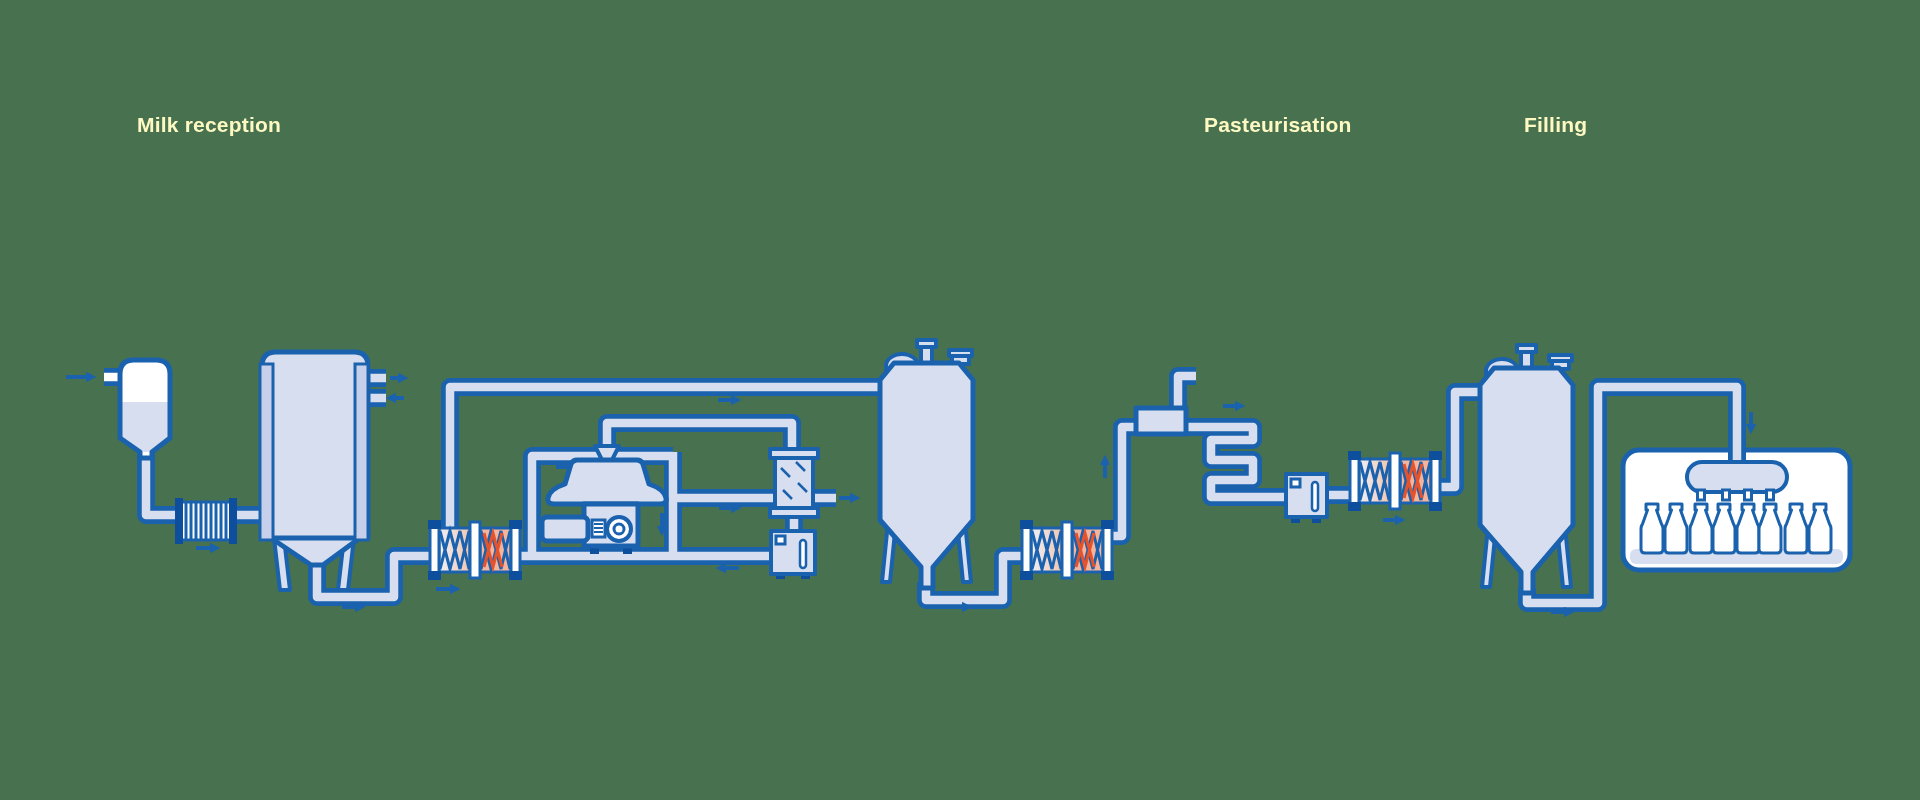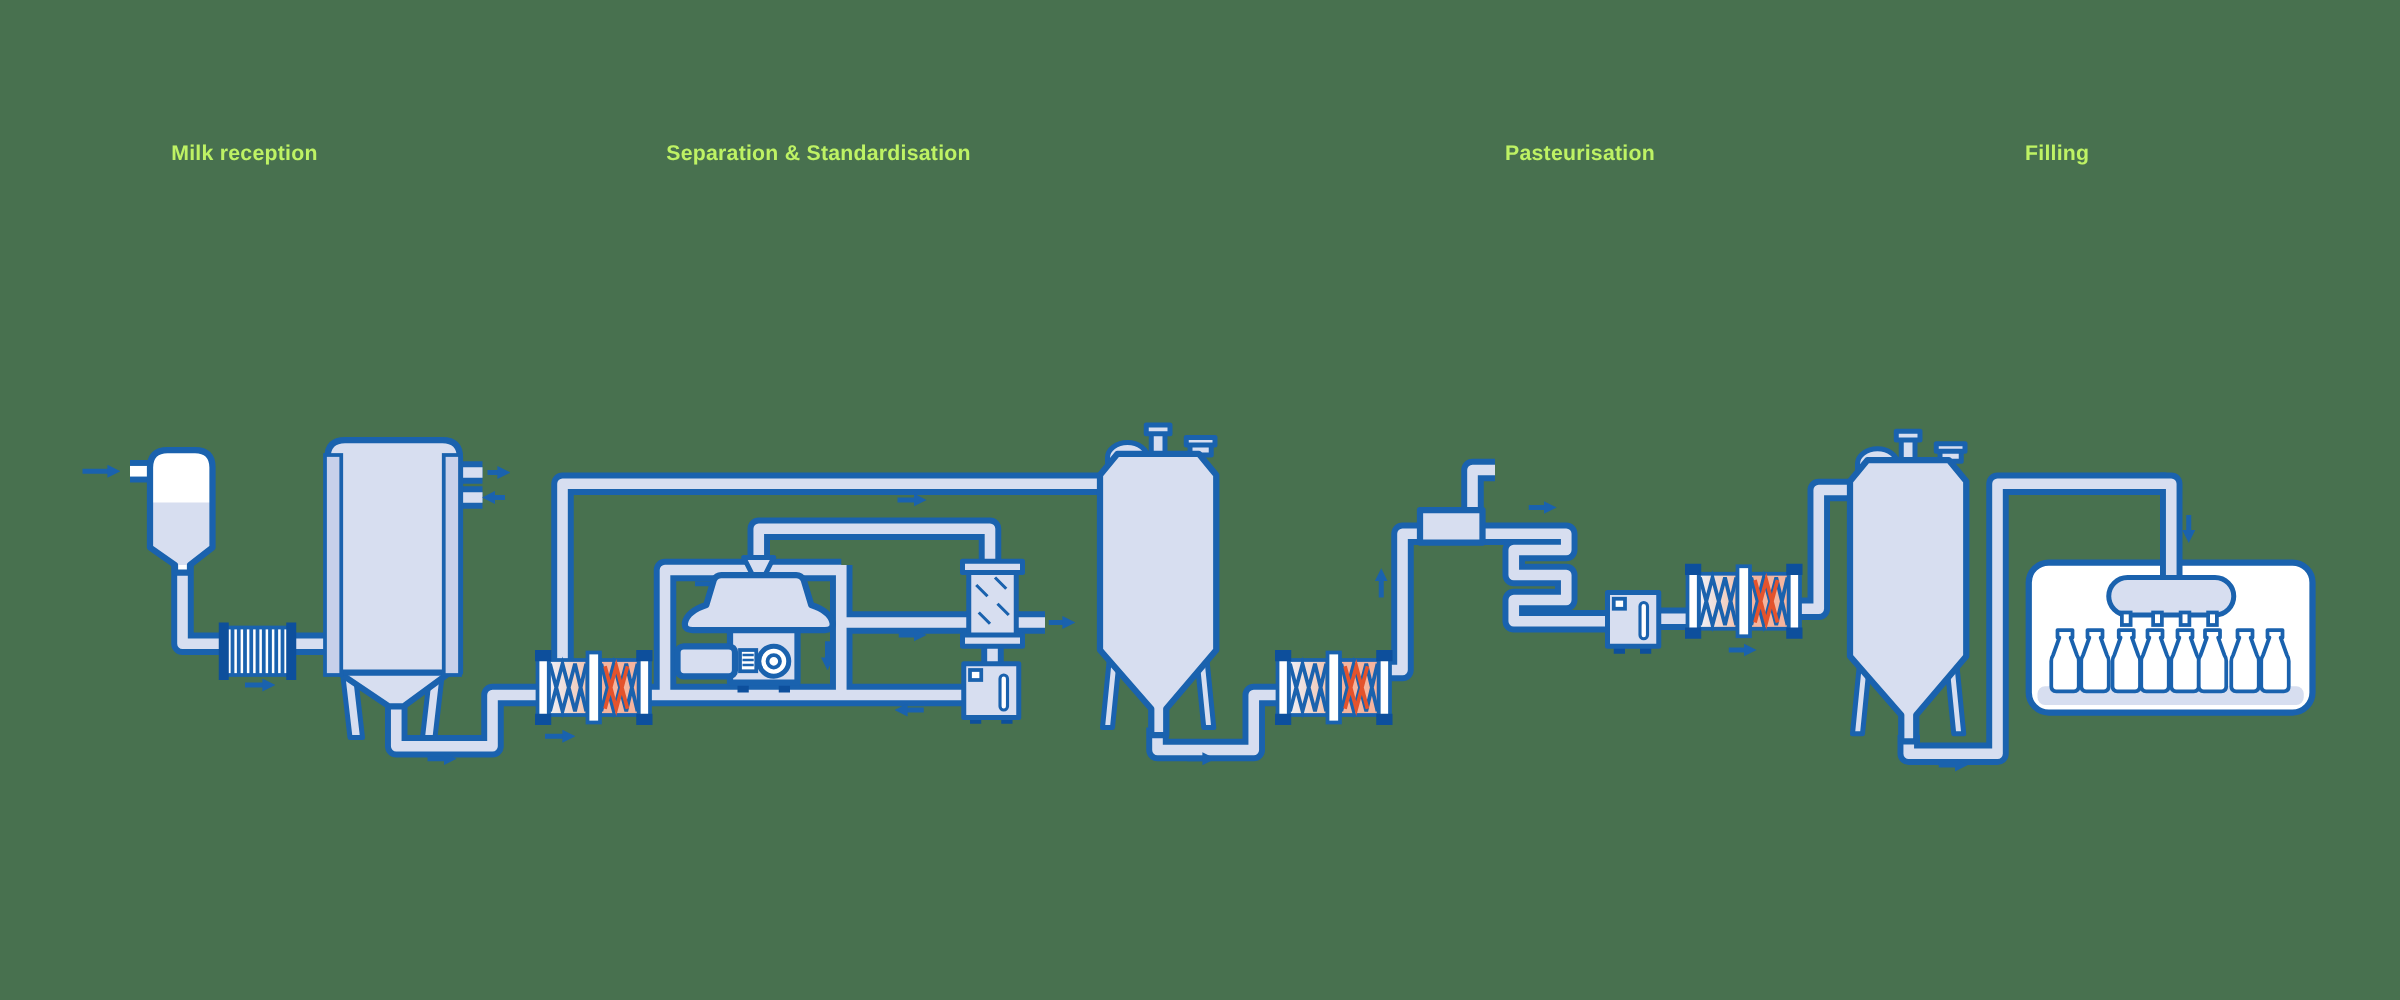--- a/index.html
+++ b/index.html
@@ -1,18 +1,18 @@
 <!DOCTYPE html>
 <html><head>
 <meta charset="utf-8">
 <style>
   html,body{margin:0;padding:0;}
   body{width:1920px;height:800px;overflow:hidden;background:#48714F;font-family:"Liberation Sans",sans-serif;}
   .stage-wrap{position:absolute;top:0;left:0;width:1920px;height:800px;}
-  .stage-label{position:absolute;top:113px;font-size:17px;font-weight:bold;color:#bef264;letter-spacing:.2px;white-space:nowrap;}
+  .stage-label{position:absolute;top:113px;font-size:21px;font-weight:bold;color:#fef9c3;letter-spacing:.2px;white-space:nowrap;}
   svg{position:absolute;top:0;left:0;}
   .po{fill:none;stroke:#1A62AE;stroke-width:18;stroke-linejoin:round;}
   .pi{fill:none;stroke:#D7DEF0;stroke-width:8.5;stroke-linejoin:round;}
   .pw{fill:none;stroke:#FFFFFF;stroke-width:8.5;stroke-linejoin:round;}
   .ar{stroke:#1A62AE;stroke-width:4;fill:none;marker-end:url(#ah);}
   .eq{fill:#D7DEF0;stroke:#1A62AE;stroke-width:5;stroke-linejoin:round;}
   .eq4{fill:#D7DEF0;stroke:#1A62AE;stroke-width:4;stroke-linejoin:round;}
   .wh{fill:#FFFFFF;stroke:#1A62AE;stroke-width:3;}
   .zb{fill:none;stroke:#1A62AE;stroke-width:3;}
   .zr{fill:none;stroke:#E4532C;stroke-width:3;}
@@ -184,16 +184,15 @@
       <path transform="translate(1724,504)" d="M-6,0 H6 V6 H4.5 L9.5,20 Q11,22 11,25 V45 Q11,49 7,49 H-7 Q-11,49 -11,45 V25 Q-11,22 -9.5,20 L-4.5,6 H-6 Z"></path>
       <path transform="translate(1748,504)" d="M-6,0 H6 V6 H4.5 L9.5,20 Q11,22 11,25 V45 Q11,49 7,49 H-7 Q-11,49 -11,45 V25 Q-11,22 -9.5,20 L-4.5,6 H-6 Z"></path>
       <path transform="translate(1770,504)" d="M-6,0 H6 V6 H4.5 L9.5,20 Q11,22 11,25 V45 Q11,49 7,49 H-7 Q-11,49 -11,45 V25 Q-11,22 -9.5,20 L-4.5,6 H-6 Z"></path>
       <path transform="translate(1796,504)" d="M-6,0 H6 V6 H4.5 L9.5,20 Q11,22 11,25 V45 Q11,49 7,49 H-7 Q-11,49 -11,45 V25 Q-11,22 -9.5,20 L-4.5,6 H-6 Z"></path>
       <path transform="translate(1820,504)" d="M-6,0 H6 V6 H4.5 L9.5,20 Q11,22 11,25 V45 Q11,49 7,49 H-7 Q-11,49 -11,45 V25 Q-11,22 -9.5,20 L-4.5,6 H-6 Z"></path>
     </g>
   </g>
 </svg>
 
   <div class="stage-label" style="left:137px">Milk reception</div>
-  <div class="stage-label" style="left:533px">Separation &amp; Standardisation</div>
   <div class="stage-label" style="left:1204px">Pasteurisation</div>
-  <div class="stage-label" style="left:1620px">Filling</div>
+  <div class="stage-label" style="left:1524px">Filling</div>
 </div>
 
 </body></html>

